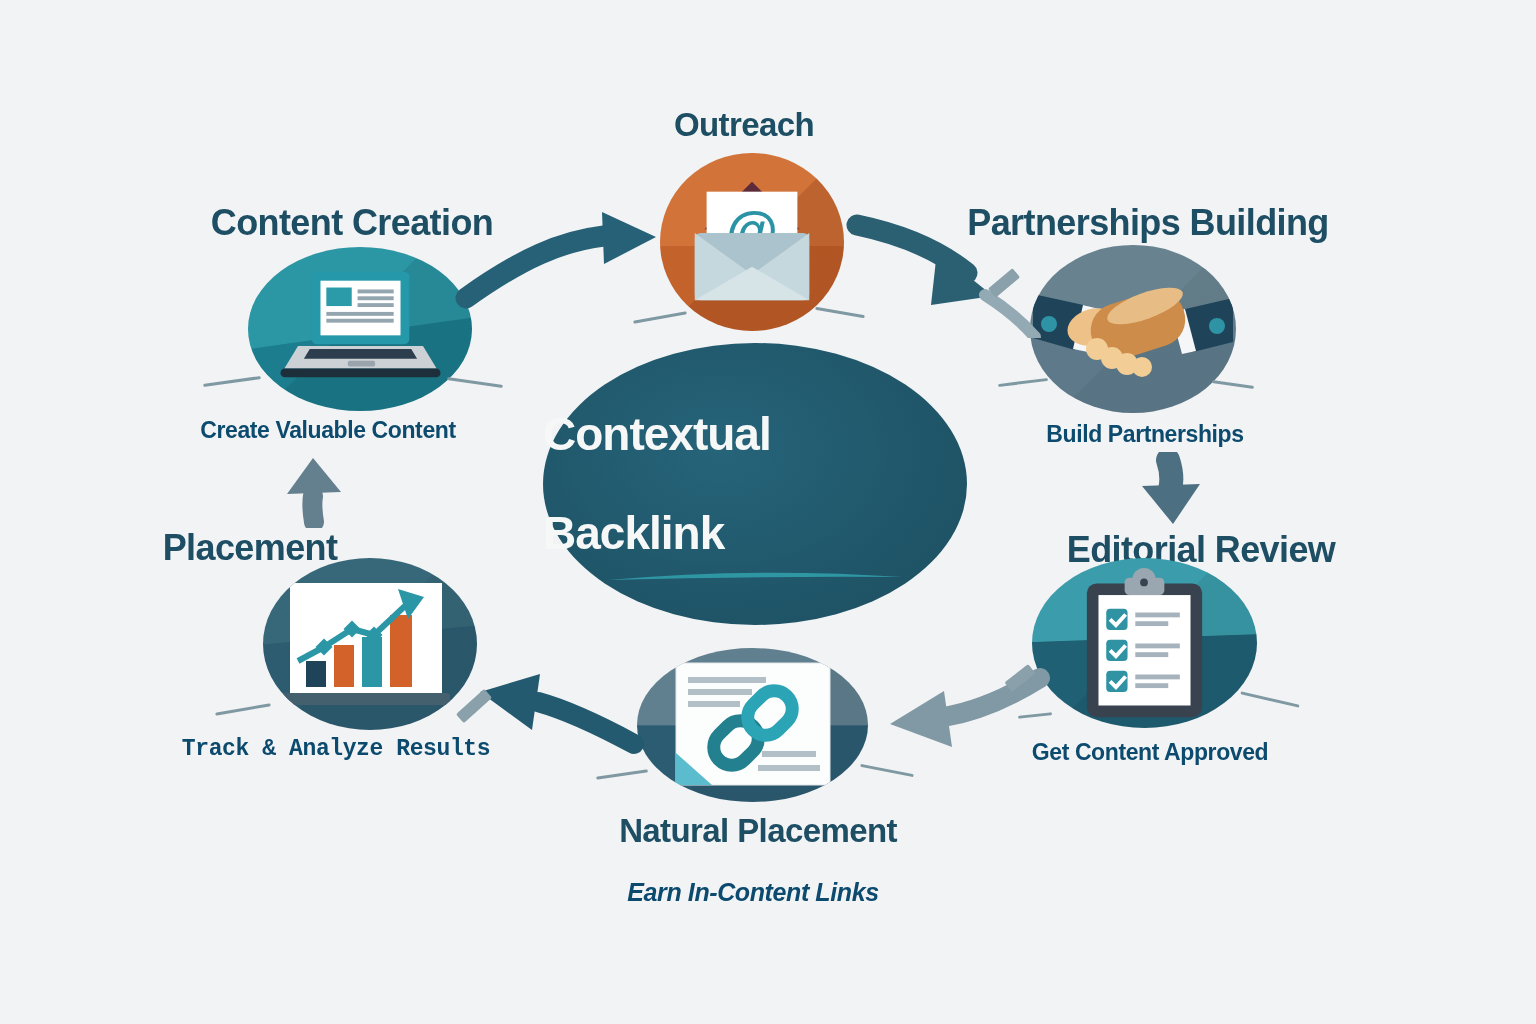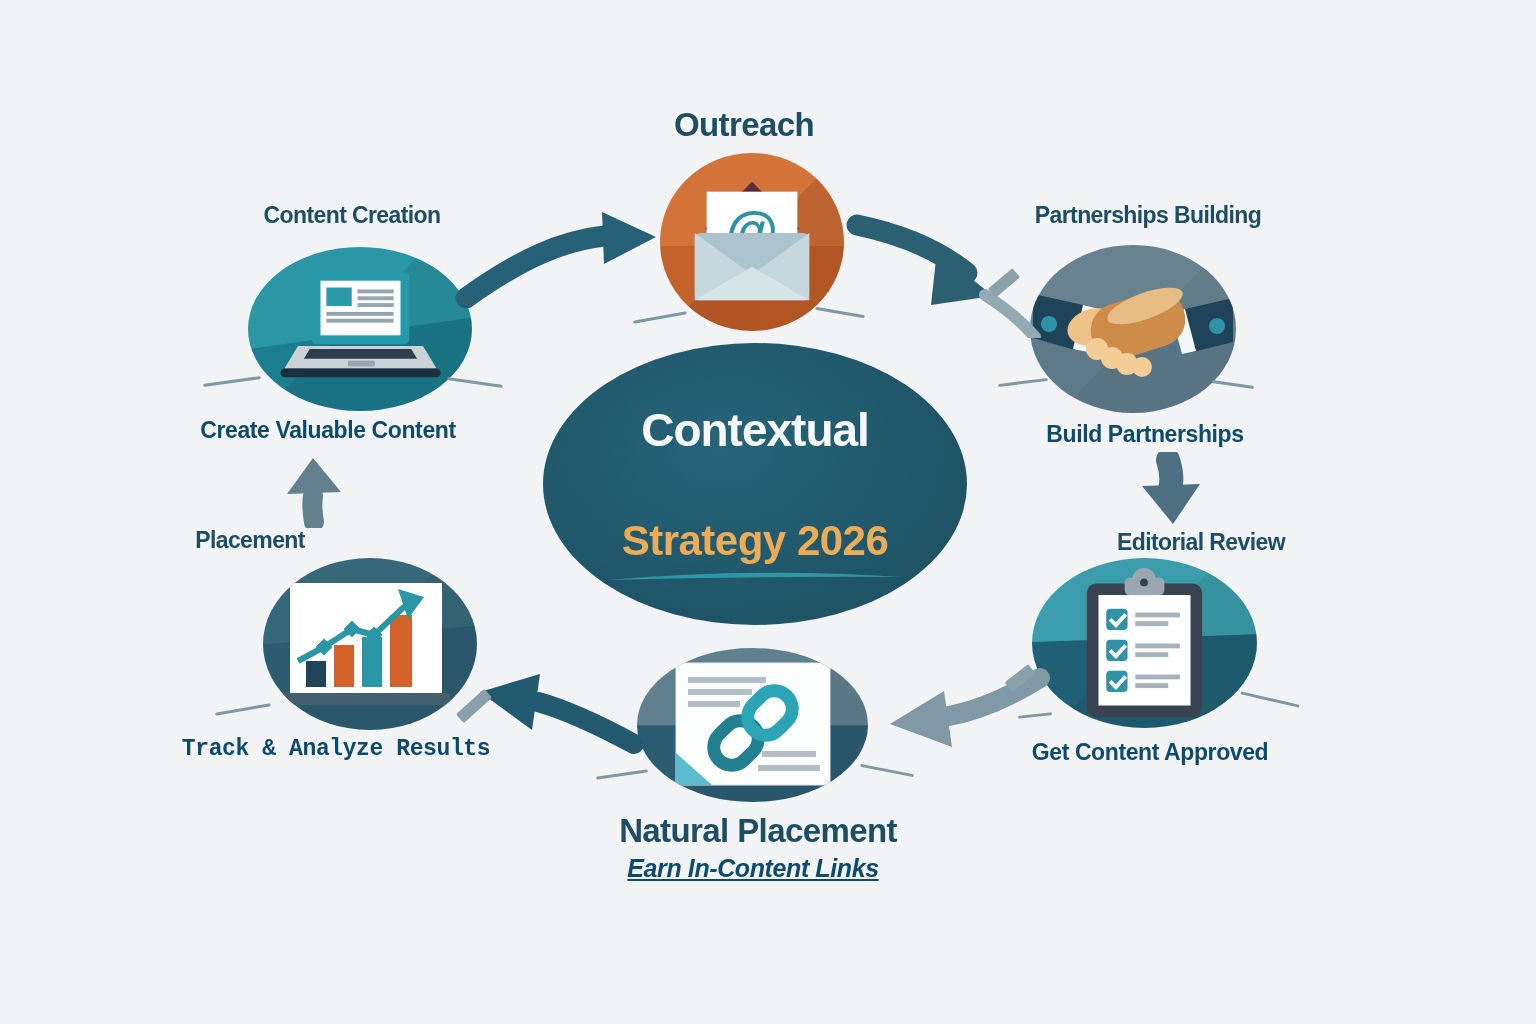--- a/index.html
+++ b/index.html
@@ -4,21 +4,21 @@
 <style>
   html,body{margin:0;padding:0;background:#e8e9eb;}
   .canvas{
     position:relative;width:1536px;height:1024px;overflow:hidden;
     background:#f2f3f5;
     font-family:"Liberation Sans", sans-serif;
   }
   
   .stage-title{
     position:absolute;transform:translateX(-50%);white-space:nowrap;
-    font-weight:700;font-size:23px;letter-spacing:-0.6px;color:#1d4e63;
+    font-weight:700;font-size:36px;letter-spacing:-0.6px;color:#1d4e63;
   }
   .stage-title.big{font-size:33px;}
   .stage-caption{
     position:absolute;transform:translateX(-50%);white-space:nowrap;
     font-weight:700;font-size:23px;letter-spacing:-0.4px;color:#0c4a6e;
   }
   .stage-caption.italic{font-style:italic;font-size:25px;font-weight:600;}
   
   .circle{
     position:absolute;border-radius:50%;overflow:hidden;
@@ -39,40 +39,40 @@
   #np-circle{left:637px;top:648px;width:231px;height:154px;
     background:linear-gradient(135deg, rgba(0,0,0,0) 50%, rgba(0,15,25,.08) 50.5%),
                linear-gradient(180deg,#61808f 50%,#2c5c72 50.5%);}
   #mon-circle{left:263px;top:558px;width:214px;height:172px;
     background:linear-gradient(135deg, rgba(0,0,0,0) 48%, rgba(0,15,25,.07) 48.5%),
                linear-gradient(175deg,#376879 45%,#2d5c70 45.5%);}
   
   .center-ellipse{
     position:absolute;left:543px;top:343px;width:424px;height:282px;border-radius:50%;
     background:radial-gradient(ellipse at 42% 38%, #26647a 0%, #205669 60%, #1d4f62 100%);
-    display:flex;flex-direction:column;align-items:center;justify-content:center;
+    display:flex;flex-direction:column;align-items:flex-start;justify-content:center;
     text-align:center;
     gap:48px;
   }
   .center-line{font-weight:700;color:#f6f8f8;font-size:46px;line-height:51px;letter-spacing:-1px;}
   .center-year{font-weight:700;color:#eeab55;font-size:42px;line-height:46px;margin-top:14px;letter-spacing:-0.5px;}
   .swoosh{position:absolute;left:57px;top:224px;}
   
   .arrow{position:absolute;}
   .tick{position:absolute;height:3px;background:#7f99a3;border-radius:2px;}
   .wedge{position:absolute;height:12px;background:#8aa0ab;border-radius:2px;}
 </style>
 </head>
 <body>
 
 <div class="canvas">
 
   <div class="center-ellipse">
     <div class="center-line">Contextual</div>
-    <div class="center-year">Strategy 2026</div>
+    <div class="center-line">Backlink</div>
     <svg class="swoosh" width="310" height="18" viewBox="0 0 310 18">
       <path d="M8,13 Q155,0 302,10 Q155,9 8,13 Z" fill="#2f96a4"></path>
     </svg>
   </div>
 
   <div class="stage">
     <div class="stage-title" style="left:352px;top:202px;">Content Creation</div>
     <div class="circle" id="cc-circle">
       <svg width="175" height="122" viewBox="0 0 176 125">
         <rect x="38" y="4" width="100" height="74" rx="5" fill="#2599a9"></rect>
@@ -169,21 +169,21 @@
         <rect x="30" y="34" width="64" height="6" fill="#b3bfc7"></rect>
         <rect x="30" y="46" width="52" height="6" fill="#b3bfc7"></rect>
         <rect x="104" y="96" width="54" height="6" fill="#b3bfc7"></rect>
         <rect x="100" y="110" width="62" height="6" fill="#b3bfc7"></rect>
         <polygon points="18,98 54,130 18,130" fill="#5abccd"></polygon>
         <rect x="54" y="70" width="48" height="36" rx="18" fill="none" stroke="#23808f" stroke-width="13" transform="rotate(-45 78 88)"></rect>
         <rect x="88" y="40" width="48" height="36" rx="18" fill="none" stroke="#2ba4b6" stroke-width="13" transform="rotate(-45 112 58)"></rect>
       </svg>
     </div>
     <div class="stage-title big" style="left:758px;top:812px;">Natural Placement</div>
-    <div class="stage-caption italic" style="left:753px;top:854px;text-decoration:underline;">Earn In-Content Links</div>
+    <div class="stage-caption italic" style="left:753px;top:878px;">Earn In-Content Links</div>
   </div>
 
   <div class="stage">
     <div class="stage-title" style="left:250px;top:527px;">Placement</div>
     <div class="circle" id="mon-circle">
       <svg width="180" height="135" viewBox="0 0 180 135">
         <polygon points="128,8 158,16 140,44" fill="#ececee"></polygon>
         <rect x="10" y="6" width="152" height="110" fill="#ffffff"></rect>
         <rect x="2" y="116" width="168" height="12" rx="3" fill="#44606f"></rect>
         <rect x="26" y="84" width="20" height="26" fill="#1f4459"></rect>

